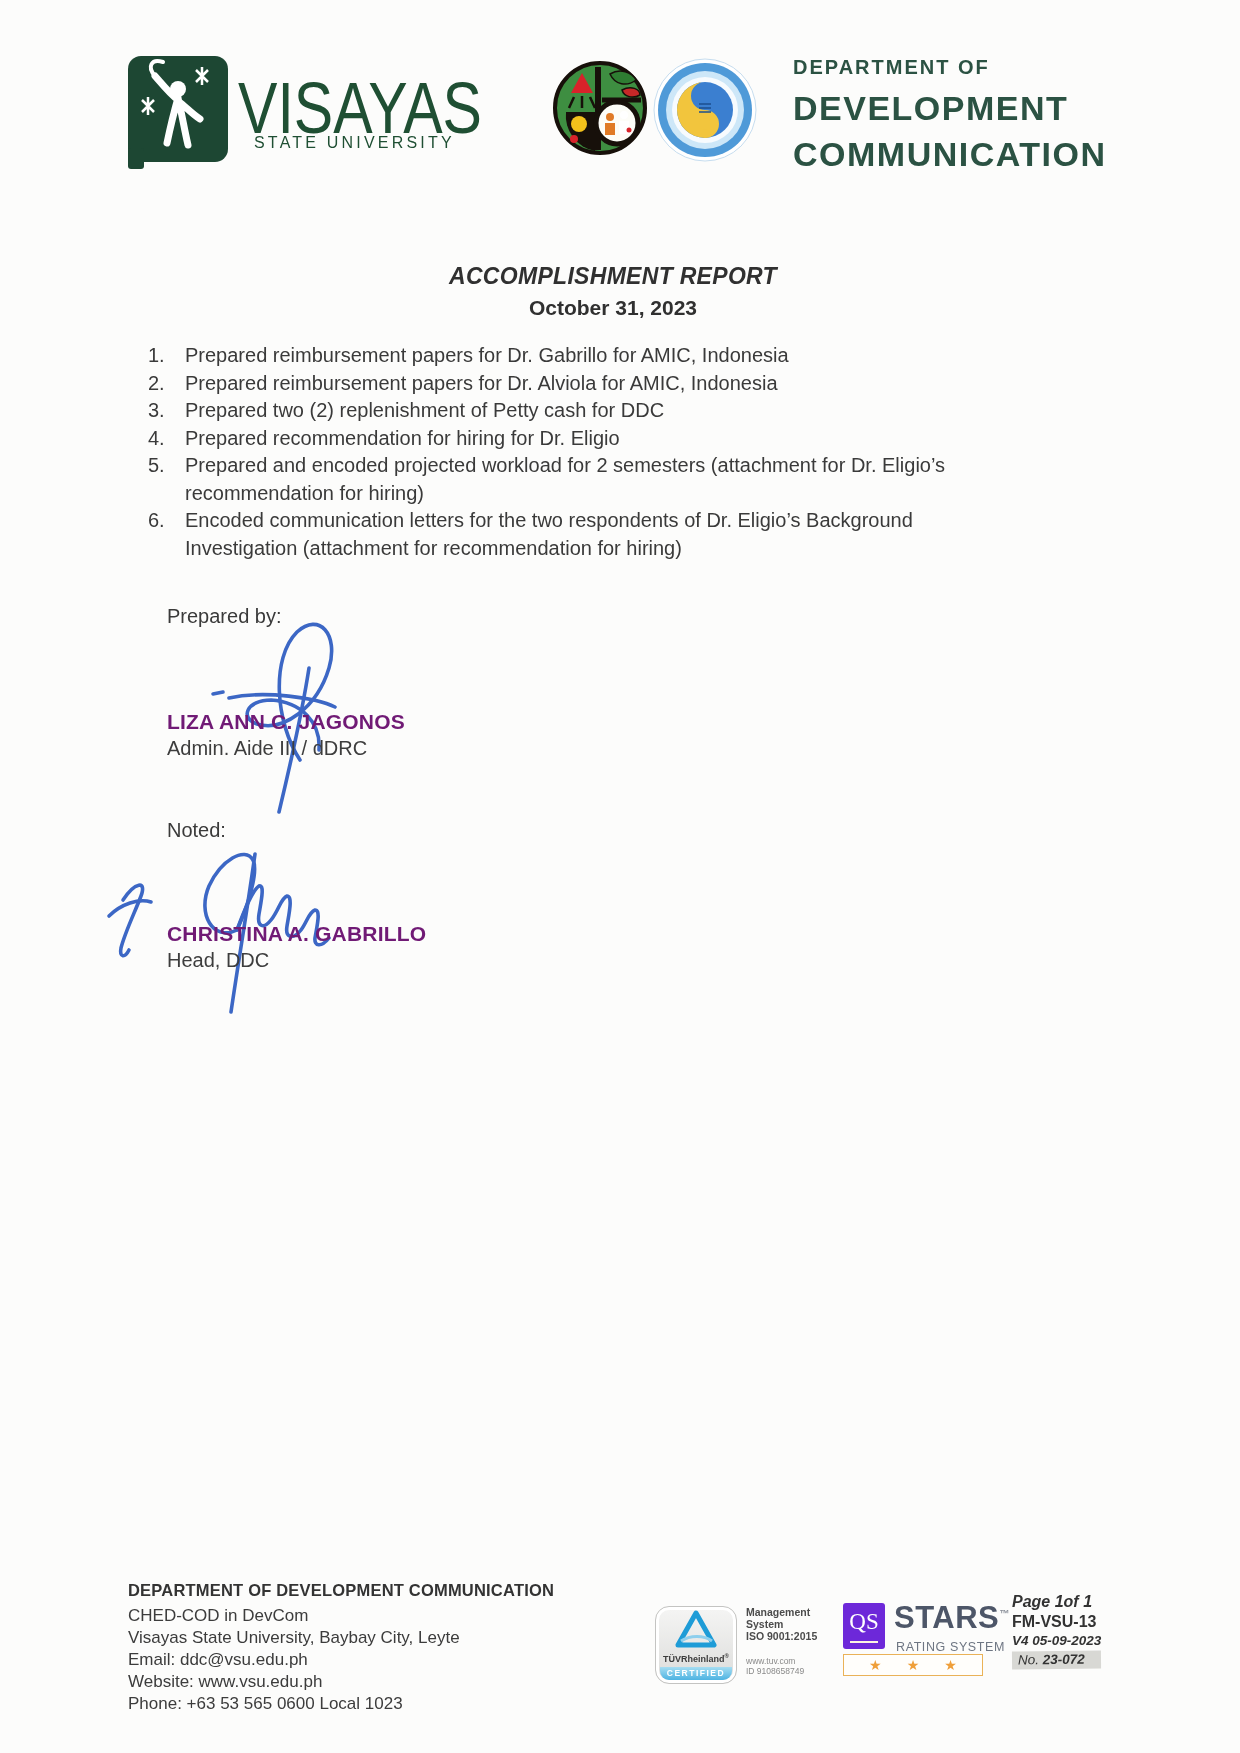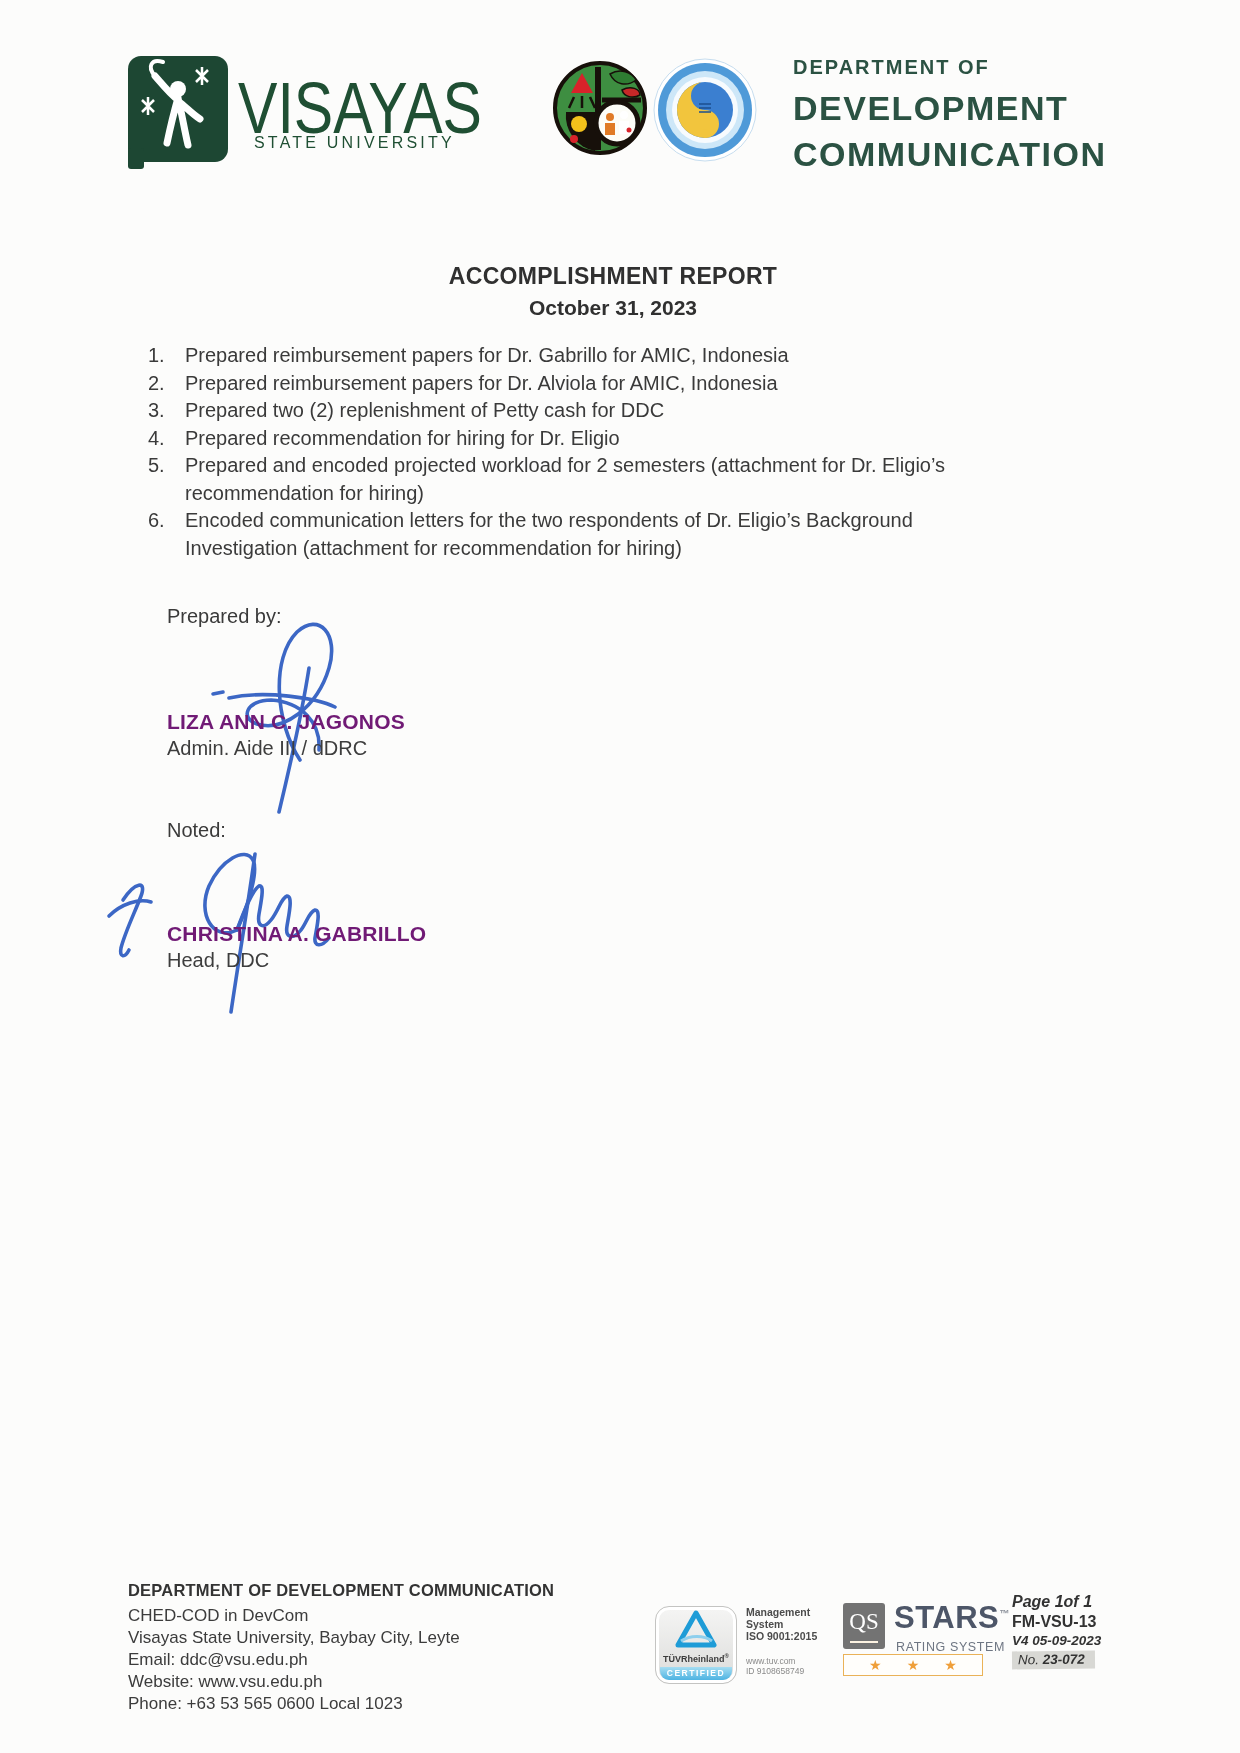--- a/index.html
+++ b/index.html
@@ -13,21 +13,21 @@
   .vsu-sub{position:absolute;left:254px;top:134px;font-size:16px;letter-spacing:3.2px;
            color:#1f4f33;font-weight:400;white-space:nowrap;}
   .agri-logo{position:absolute;left:552px;top:60px;width:96px;height:100px;}
   .devcom-logo{position:absolute;left:653px;top:58px;width:104px;height:104px;}
   .dept-text{position:absolute;left:793px;top:56px;color:#2b5243;}
   .dept-l1{font-size:20px;font-weight:600;letter-spacing:2px;margin-bottom:6px;}
   .dept-l2,.dept-l3{font-size:34px;font-weight:700;letter-spacing:1.5px;line-height:46px;}
 
   
   .title-block{position:absolute;left:0;top:263px;width:1226px;text-align:center;color:#303030;}
-  .t1{font-size:23px;font-weight:700;letter-spacing:.3px;}
+  .t1{font-size:23px;font-weight:700;letter-spacing:.3px;font-style:italic;}
   .t2{font-size:21px;font-weight:700;margin-top:6px;}
 
   
   .list{position:absolute;left:148px;top:342px;width:860px;font-size:20px;line-height:27.5px;color:#3a3a3a;}
   .li{display:flex;}
   .num{flex:0 0 37px;}
   .txt{white-space:pre-wrap;width:815px;}
 
   
   .label{position:absolute;left:167px;font-size:20px;color:#3a3a3a;}
@@ -50,37 +50,37 @@
              background:linear-gradient(#f5f5f4,#dcdcda);border:1px solid #c4c4c2;
              box-shadow:inset 0 0 0 3px #fff;overflow:hidden;text-align:center;}
   .tuv-brand{font-size:9px;font-weight:700;color:#3c3c3c;margin-top:-2px;white-space:nowrap;}
   .tuv-reg{font-size:6px;vertical-align:super;}
   .tuv-cert{position:absolute;left:4px;right:4px;bottom:3px;height:13px;border-radius:0 0 9px 9px;
             background:linear-gradient(#a5ddf2,#4db3e2);color:#fff;font-size:8.5px;letter-spacing:1.5px;
             line-height:13px;font-weight:700;}
   .tuv-text{position:absolute;left:746px;top:1606px;font-size:10.5px;line-height:12px;color:#4c4c4c;font-weight:600;}
   .tuv-small{margin-top:14px;font-size:8.5px;line-height:10px;color:#8a8a8a;font-weight:400;}
 
-  .qs-square{position:absolute;left:843px;top:1603px;width:42px;height:46px;background:#737373;
+  .qs-square{position:absolute;left:843px;top:1603px;width:42px;height:46px;background:#6d28d9;
              border-radius:3px;text-align:center;}
   .qs-letters{font-family:"Liberation Serif",serif;font-size:23px;color:#fff;line-height:38px;}
   .qs-underline{margin:0 auto;width:28px;height:2px;background:#fdf3e2;}
   .qs-stars-word{position:absolute;left:894px;top:1600px;font-size:31px;font-weight:700;color:#4d5668;
                  letter-spacing:.5px;}
   .qs-tm{font-size:10px;vertical-align:super;color:#8a8f99;}
   .qs-rating{position:absolute;left:896px;top:1632px;font-size:12.5px;color:#6e7683;letter-spacing:.6px;margin-top:8px;}
   .qs-starbox{position:absolute;left:843px;top:1654px;width:138px;height:20px;border:1px solid #eab257;
               background:#fffefb;display:flex;align-items:center;justify-content:space-evenly;}
   .qs-star{color:#ef9f3a;font-size:14px;line-height:1;}
 
   .f-form{position:absolute;left:1012px;top:1593px;color:#323232;}
   .f-page{font-size:16px;font-style:italic;font-weight:600;}
   .f-code{font-size:16px;font-weight:700;margin-top:2px;}
   .f-ver{font-size:13.5px;font-style:italic;font-weight:600;margin-top:2px;}
-  .f-no{margin-top:3px;background:#d8d8d4;padding:1px 10px 2px 6px;font-size:13.5px;font-style:italic;
+  .f-no{margin-top:3px;background:#d8d8d4;padding:1px 16px 2px 6px;font-size:13.5px;font-style:italic;
         display:inline-block;transform:rotate(-.6deg);}
   .f-no b{font-weight:700;}
 </style>
 </head>
 <body>
 
 <div class="page">
 
   <div class="vsu-mark">
     <svg viewBox="0 0 100 113" width="100" height="113">

